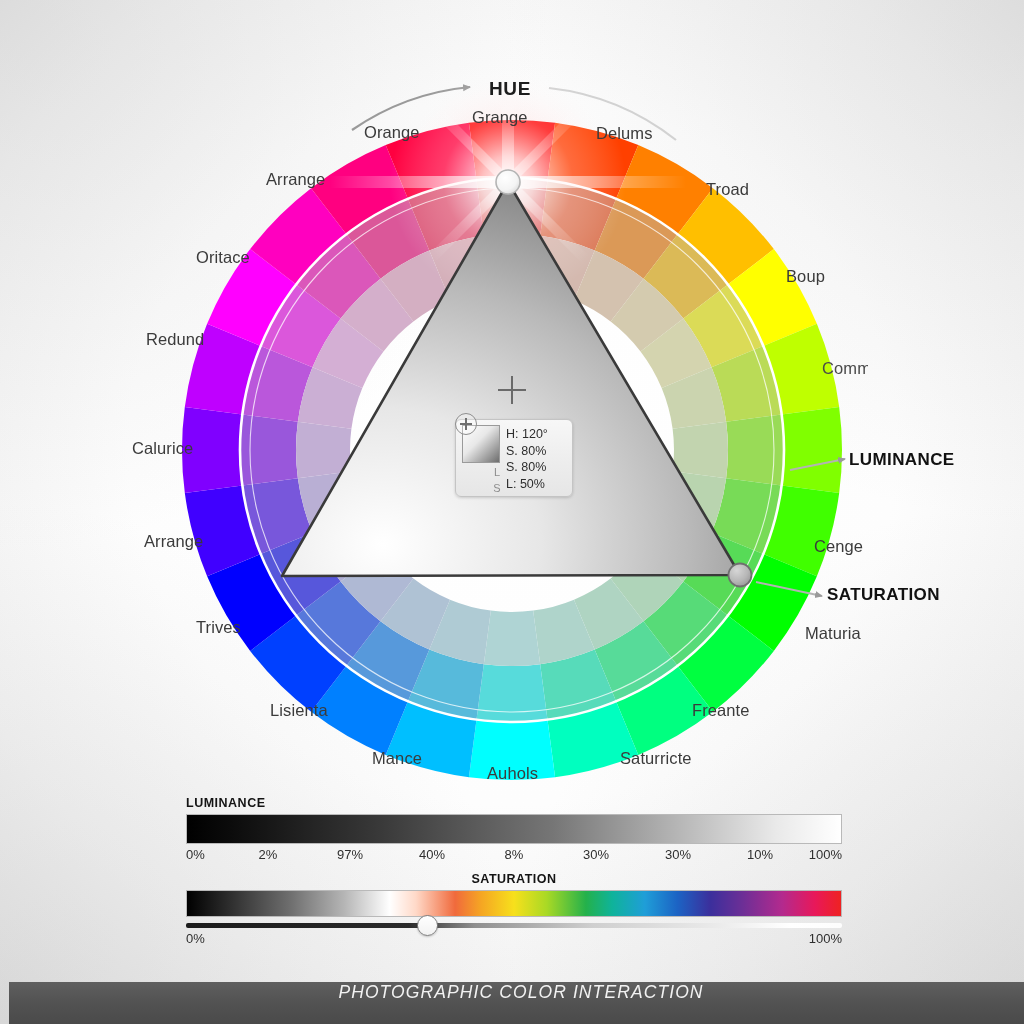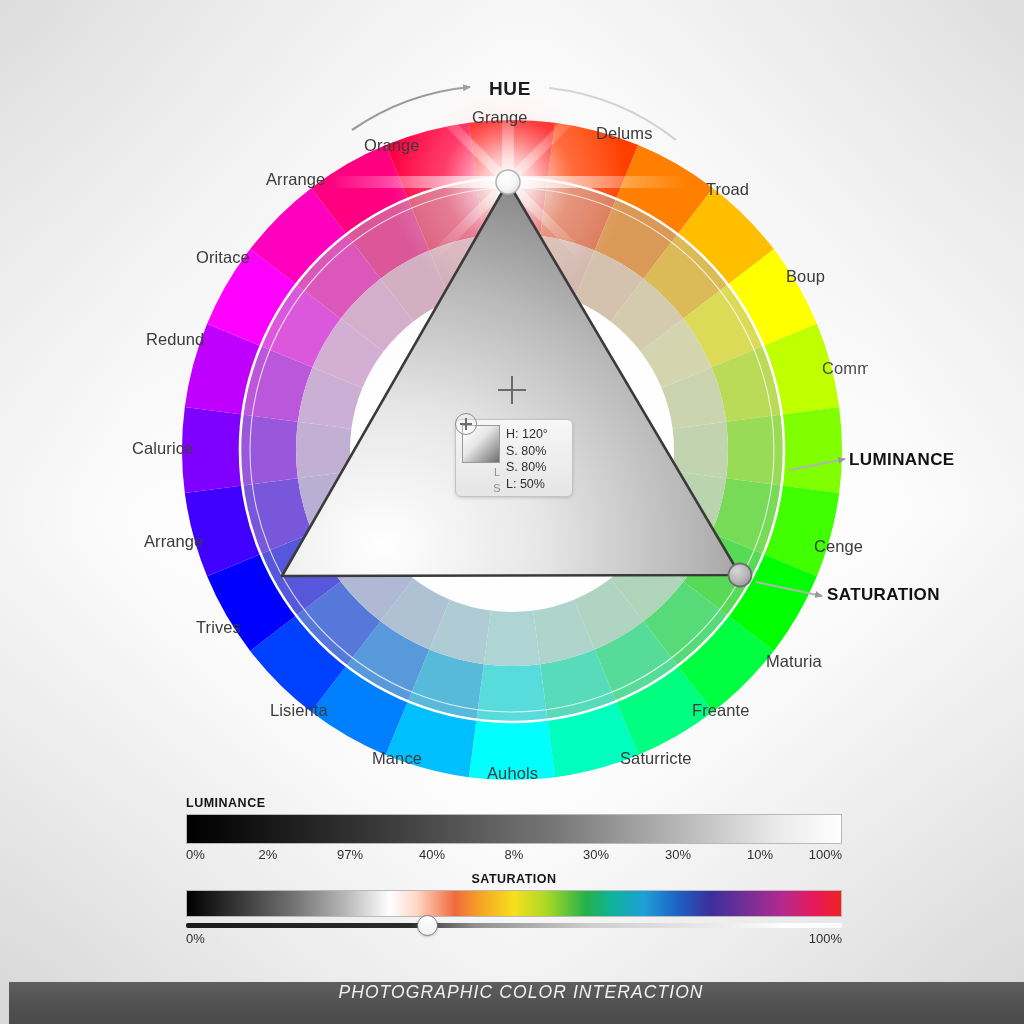--- a/index.html
+++ b/index.html
@@ -308,34 +308,34 @@
       <circle id="hue-handle" cx="508" cy="182" r="12" fill="url(#knobWhite)" stroke="#b4b4b4" stroke-width="1.6"></circle>
       <circle id="sat-wheel-handle" cx="740" cy="575" r="11.5" fill="url(#knobGrey)" stroke="#6f6f6f" stroke-width="1.8"></circle>
 
       <line x1="790" y1="470" x2="845" y2="459" stroke="#b3b3b3" stroke-width="2" marker-end="url(#arrowHead)"></line>
       <line x1="756" y1="582" x2="822" y2="596" stroke="#b3b3b3" stroke-width="2" marker-end="url(#arrowHead)"></line>
     </svg>
 
     <div id="hue-title">HUE</div>
 
     <div id="hue-labels">
-        <div class="hue-label" style="left: 364px; top: 123px; margin-top: 13px;">Orange</div>
+        <div class="hue-label" style="left: 364px; top: 123px;">Orange</div>
         <div class="hue-label" style="left: 472px; top: 108px; text-align: right;">Grange</div>
         <div class="hue-label" style="left: 596px; top: 124px;">Delums</div>
         <div class="hue-label" style="left: 266px; top: 170px;">Arrange</div>
         <div class="hue-label" style="left: 706px; top: 180px;">Troad</div>
         <div class="hue-label" style="left: 196px; top: 248px;">Oritace</div>
         <div class="hue-label" style="left: 786px; top: 267px;">Boup</div>
         <div class="hue-label" style="left: 146px; top: 330px;">Redund</div>
         <div class="hue-label faded clip" style="left: 822px; top: 359px; width: 46px;">Comm</div>
         <div class="hue-label" style="left: 132px; top: 439px; text-align: right;">Calurice</div>
         <div class="hue-label" style="left: 144px; top: 532px;">Arrange</div>
         <div class="hue-label" style="left: 814px; top: 537px;">Cenge</div>
         <div class="hue-label" style="left: 196px; top: 618px;">Trives</div>
-        <div class="hue-label" style="left: 766px; top: 624px; margin-top: 28px;">Maturia</div>
+        <div class="hue-label" style="left: 805px; top: 624px;">Maturia</div>
         <div class="hue-label" style="left: 270px; top: 701px;">Lisienta</div>
         <div class="hue-label" style="left: 692px; top: 701px;">Freante</div>
         <div class="hue-label" style="left: 372px; top: 749px;">Mance</div>
         <div class="hue-label" style="left: 612px; top: 749px; margin-left: 8px;">Saturricte</div>
         <div class="hue-label" style="left: 487px; top: 764px;">Auhols</div>
       </div>
 
     <div class="callout" id="callout-luminance">LUMINANCE</div>
     <div class="callout" id="callout-saturation">SATURATION</div>
 

